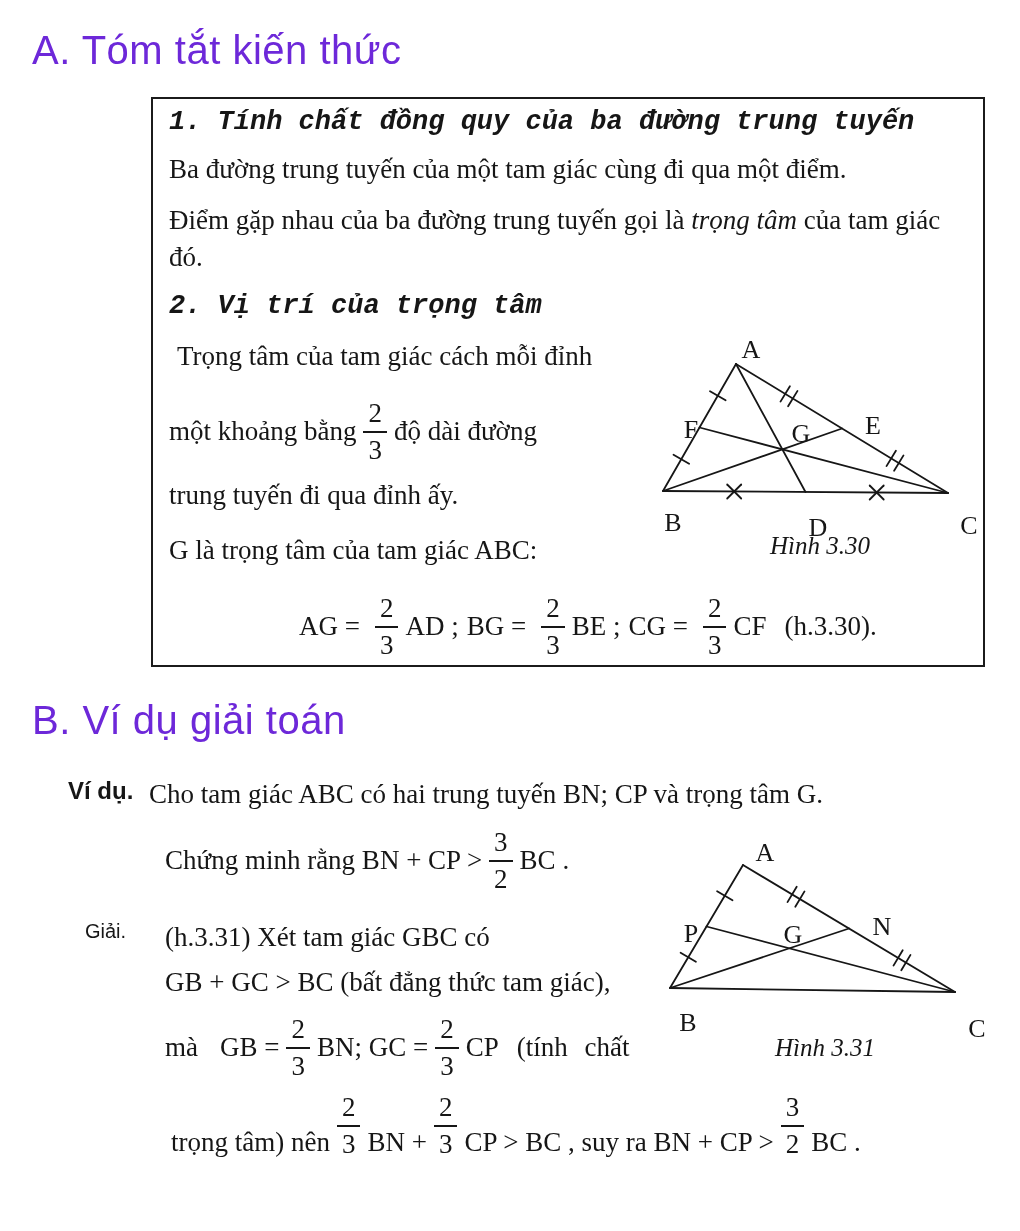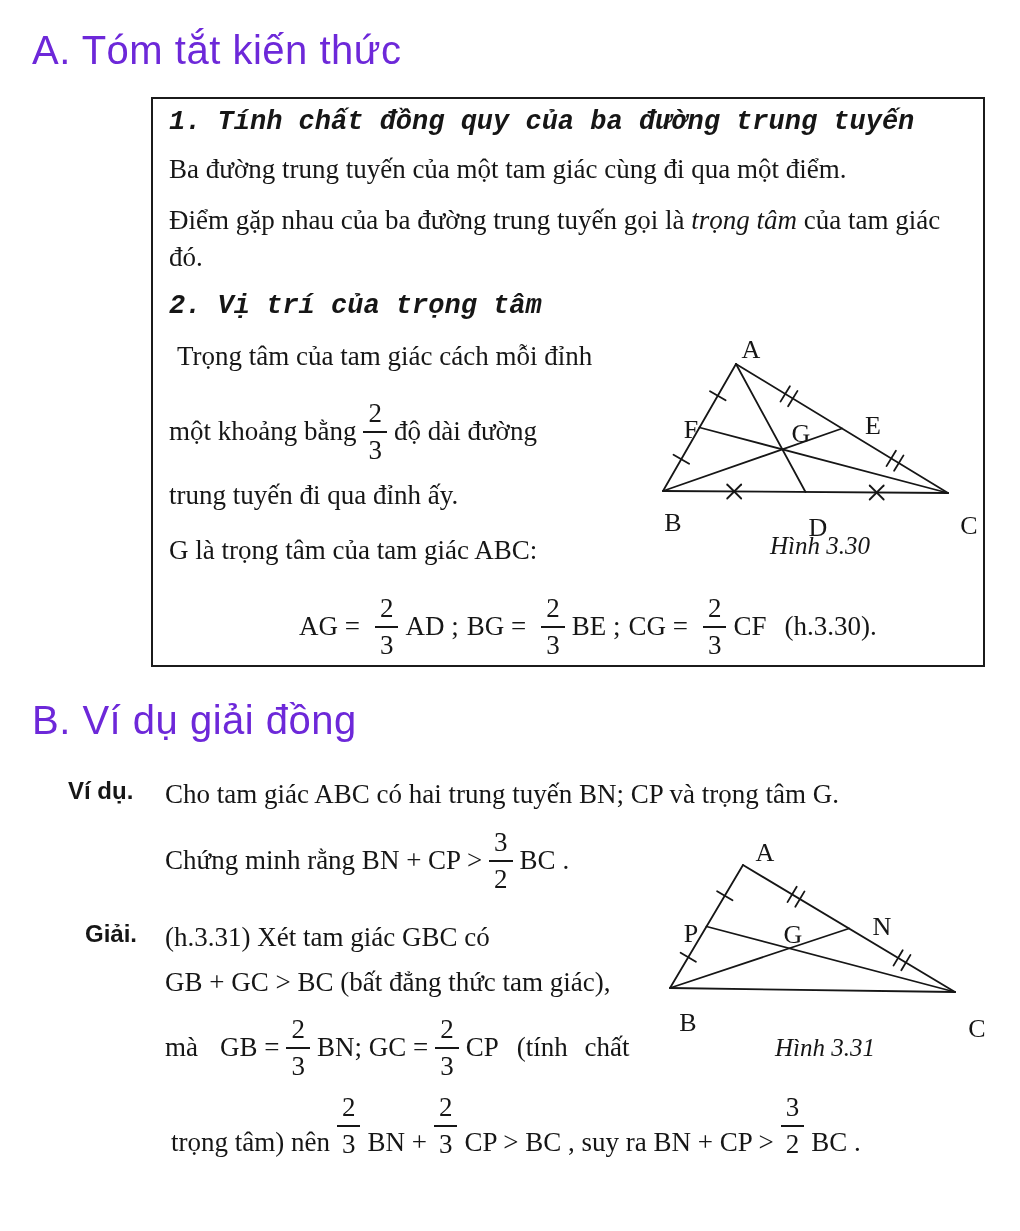--- a/index.html
+++ b/index.html
@@ -29,24 +29,24 @@
   .bx-line3{left:16px;top:381px;}
   .bx-line4{left:16px;top:436px;}
   .bx-formula{left:146px;top:490px;height:74px;display:flex;align-items:center;}
 
   .vd-label{
     position:absolute;left:68px;top:777px;font-family:"Liberation Sans","DejaVu Sans",sans-serif;
     font-weight:bold;font-size:24px;white-space:nowrap;
   }
   .giai-label{
     position:absolute;left:85px;top:920px;font-family:"Liberation Sans","DejaVu Sans",sans-serif;
-    font-weight:bold;font-size:24px;white-space:nowrap;
+    font-weight:normal;font-size:20px;white-space:nowrap;
   }
   .ln{position:absolute;font-size:27px;white-space:nowrap;}
-  .vd-text{left:165px;top:779px;}
+  .vd-text{left:149px;top:779px;}
   .prove-line{left:165px;top:822px;height:76px;display:flex;align-items:center;}
   .sol-line1{left:165px;top:922px;}
   .sol-line2{left:165px;top:967px;}
   .sol-line3{left:165px;top:1010px;height:74px;display:flex;align-items:center;}
   .sol-line4{left:165px;top:1082px;height:76px;display:flex;align-items:flex-end;margin-left:6px;}
 
   .frac{display:inline-flex;flex-direction:column;align-items:center;margin:0 7px;line-height:1.05;}
   .frac .num{padding:1px 5px 3px;border-bottom:2px solid #161616;}
   .frac .den{padding:3px 5px 0;}
   .fpart{margin-right:8px;}
@@ -138,21 +138,21 @@
       <text x="32" y="195" text-anchor="middle">B</text>
       <text x="328" y="198" text-anchor="middle">C</text>
       <text x="177" y="200" text-anchor="middle">D</text>
       <text x="232" y="98" text-anchor="middle">E</text>
       <text x="50" y="102" text-anchor="middle">F</text>
       <text x="160" y="106" text-anchor="middle">G</text>
       <text x="179" y="218" text-anchor="middle" class="caption">Hình 3.30</text>
     </svg>
   </div>
 
-  <div class="heading heading-b">B. Ví dụ giải đồng</div>
+  <div class="heading heading-b">B. Ví dụ giải toán</div>
 
   <div class="vd-label">Ví dụ.</div>
   <div class="ln vd-text">Cho tam giác ABC có hai trung tuyến BN; CP và trọng tâm G.</div>
 
   <div class="ln prove-line">
     <span>Chứng minh rằng  BN + CP &gt;</span>
     <span class="frac">
         <span class="num">3</span>
         <span class="den">2</span>
       </span>

